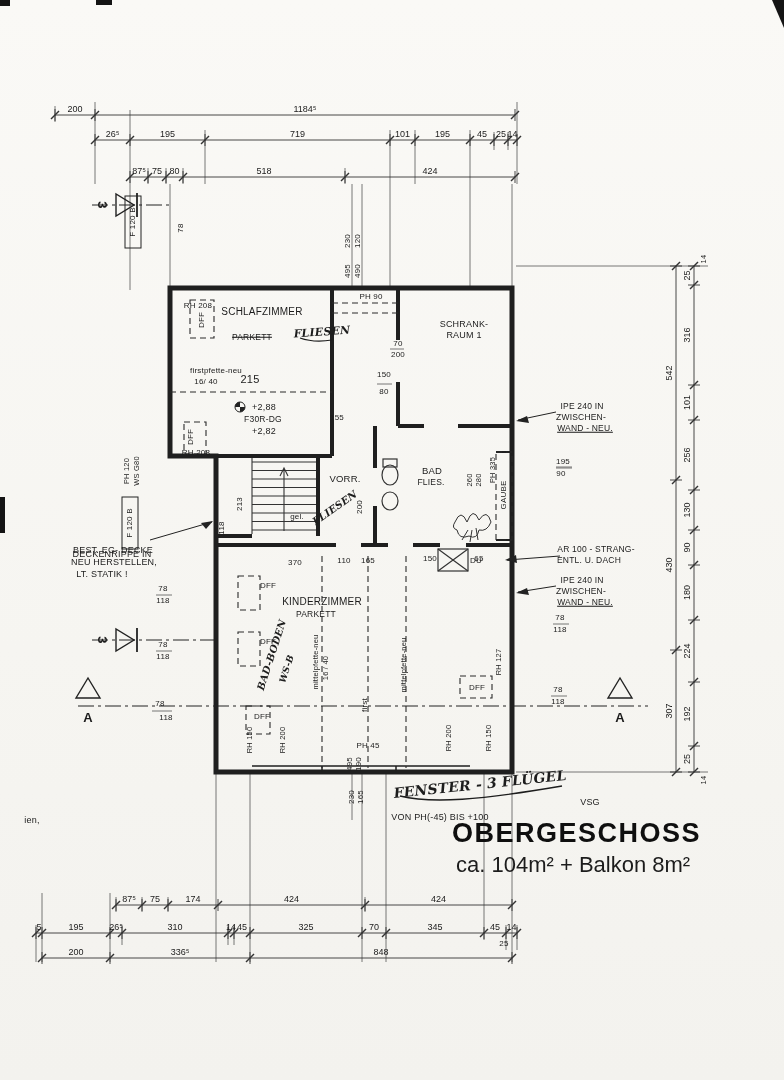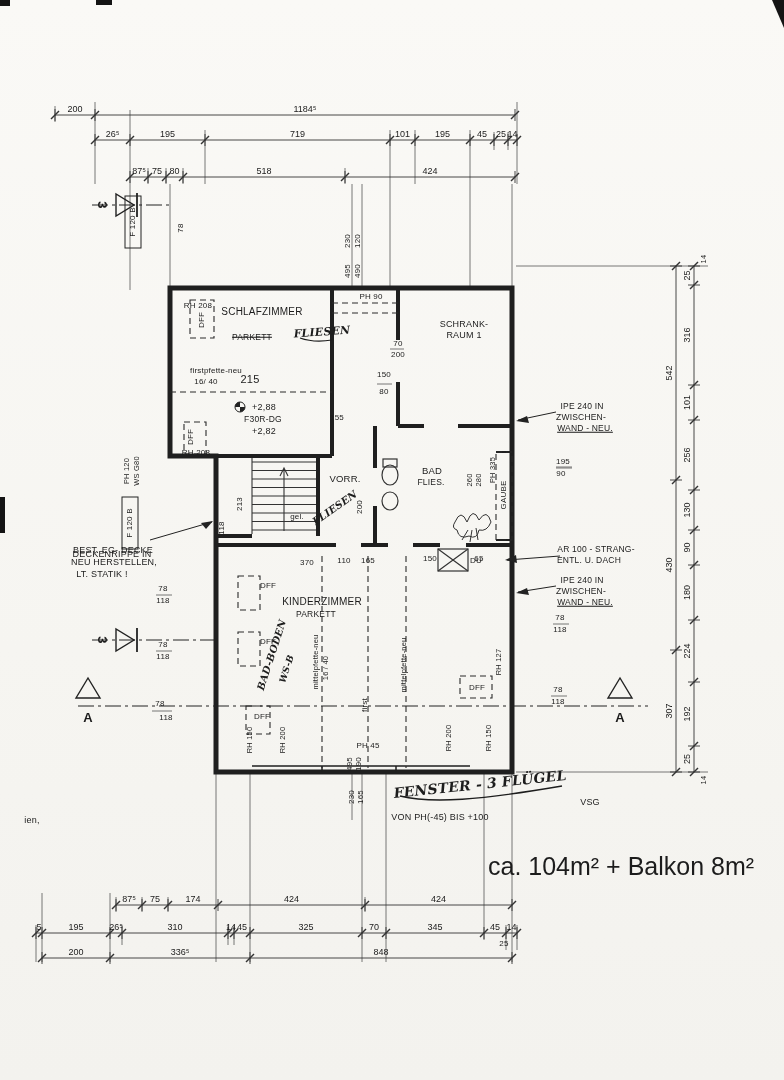--- a/index.html
+++ b/index.html
@@ -8,21 +8,21 @@
         font-family:"Liberation Sans",sans-serif;}
   #page svg{position:absolute;left:0;top:0;}
   .lbl{position:absolute;font-size:8.5px;color:#1b1b1b;white-space:nowrap;line-height:1;
        letter-spacing:.2px;transform-origin:center;}
   .h{font-family:"DejaVu Serif",serif;font-style:italic;font-weight:700;color:#1d1d1d;}
   .s{text-decoration:line-through;}
   .u{text-decoration:underline;}
   .b{font-weight:700;}
   .title{position:absolute;left:452px;top:818px;font-size:27px;font-weight:700;
          letter-spacing:1.5px;color:#0f0f0f;}
-  .subtitle{position:absolute;left:456px;top:852px;font-size:25px;color:#1c1c1c;margin-left:32px;}
+  .subtitle{position:absolute;left:456px;top:852px;font-size:22px;color:#1c1c1c;}
   #dims text, .svgtxt{font-family:"Liberation Sans",sans-serif;font-size:9px;fill:#1b1b1b;}
 </style>
 </head>
 <body>
 
 <div id="page">
 
   <svg width="784" height="1080" viewBox="0 0 784 1080">
 
     <g fill="#141414" stroke="none">
@@ -358,21 +358,21 @@
       <span class="lbl" style="left: 360px; top: 507px; font-size: 8px; transform: translate(-50%, -50%) rotate(-90deg);">200</span>
       <span class="lbl" style="left: 240px; top: 504px; font-size: 8px; transform: translate(-50%, -50%) rotate(-90deg);">213</span>
       <span class="lbl" style="left: 222px; top: 528px; font-size: 8px; transform: translate(-50%, -50%) rotate(-90deg);">118</span>
       <span class="lbl" style="left: 127px; top: 471px; font-size: 7.5px; transform: translate(-50%, -50%) rotate(-90deg);">PH 120</span>
       <span class="lbl" style="left: 137px; top: 471px; font-size: 7.5px; transform: translate(-50%, -50%) rotate(-90deg);">WS G80</span>
       <span class="lbl" style="left: 130px; top: 523px; font-size: 8px; transform: translate(-50%, -50%) rotate(-90deg);">F 120 B</span>
       <span class="lbl" style="left: 112px; top: 538px; font-size: 9px; transform: translate(-50%, -50%) rotate(0deg); margin-top: 16px;">DECKENRIPPE IN</span>
       <span class="lbl" style="left: 113px; top: 550px; font-size: 9px; transform: translate(-50%, -50%) rotate(0deg);">BEST. EG- DECKE</span>
       <span class="lbl" style="left: 114px; top: 562px; font-size: 9px; transform: translate(-50%, -50%) rotate(0deg);">NEU HERSTELLEN,</span>
       <span class="lbl" style="left: 102px; top: 574px; font-size: 9px; transform: translate(-50%, -50%) rotate(0deg);">LT. STATIK !</span>
-      <span class="lbl" style="left: 295px; top: 563px; font-size: 8px; transform: translate(-50%, -50%) rotate(0deg); margin-left: 12px;">370</span>
+      <span class="lbl" style="left: 295px; top: 563px; font-size: 8px; transform: translate(-50%, -50%) rotate(0deg);">370</span>
       <span class="lbl" style="left: 344px; top: 561px; font-size: 8px; transform: translate(-50%, -50%) rotate(0deg);">110</span>
       <span class="lbl" style="left: 368px; top: 561px; font-size: 8px; transform: translate(-50%, -50%) rotate(0deg);">165</span>
       <span class="lbl" style="left: 430px; top: 559px; font-size: 8px; transform: translate(-50%, -50%) rotate(0deg);">150</span>
       <span class="lbl" style="left: 452px; top: 561px; font-size: 8px; transform: translate(-50%, -50%) rotate(0deg); margin-left: 24px;">DU</span>
       <span class="lbl" style="left: 479px; top: 559px; font-size: 8px; transform: translate(-50%, -50%) rotate(0deg);">65</span>
       <span class="lbl" style="left: 596px; top: 549px; font-size: 8.5px; transform: translate(-50%, -50%) rotate(0deg);">AR 100 - STRANG-</span>
       <span class="lbl" style="left: 589px; top: 560px; font-size: 8.5px; transform: translate(-50%, -50%) rotate(0deg);">ENTL. U. DACH</span>
       <span class="lbl" style="left: 582px; top: 580px; font-size: 8.5px; transform: translate(-50%, -50%) rotate(0deg);">IPE 240 IN</span>
       <span class="lbl" style="left: 581px; top: 591px; font-size: 8.5px; transform: translate(-50%, -50%) rotate(0deg);">ZWISCHEN-</span>
       <span class="lbl u" style="left: 585px; top: 602px; font-size: 8.5px; transform: translate(-50%, -50%) rotate(0deg);">WAND - NEU.</span>
@@ -410,14 +410,15 @@
       <span class="lbl" style="left: 361px; top: 797px; font-size: 8px; transform: translate(-50%, -50%) rotate(-90deg);">165</span>
       <span class="lbl h" style="left: 480px; top: 784px; font-size: 14px; transform: translate(-50%, -50%) rotate(-6deg);">FENSTER - 3 FLÜGEL</span>
       <span class="lbl" style="left: 590px; top: 802px; font-size: 9px; transform: translate(-50%, -50%) rotate(0deg);">VSG</span>
       <span class="lbl" style="left: 440px; top: 817px; font-size: 9px; transform: translate(-50%, -50%) rotate(0deg);">VON PH(-45) BIS +100</span>
       <span class="lbl" style="left: 504px; top: 944px; font-size: 8px; transform: translate(-50%, -50%) rotate(0deg);">25</span>
       <span class="lbl" style="left: 32px; top: 820px; font-size: 9px; transform: translate(-50%, -50%) rotate(0deg);">ien,</span>
       <span class="lbl" style="left: 704px; top: 259px; font-size: 7.5px; transform: translate(-50%, -50%) rotate(-90deg);">14</span>
       <span class="lbl" style="left: 704px; top: 780px; font-size: 7.5px; transform: translate(-50%, -50%) rotate(-90deg);">14</span>
     </div>
 
+  <div class="title">OBERGESCHOSS</div>
   <div class="subtitle">ca. 104m² + Balkon 8m²</div>
 </div>
 
 </body></html>

